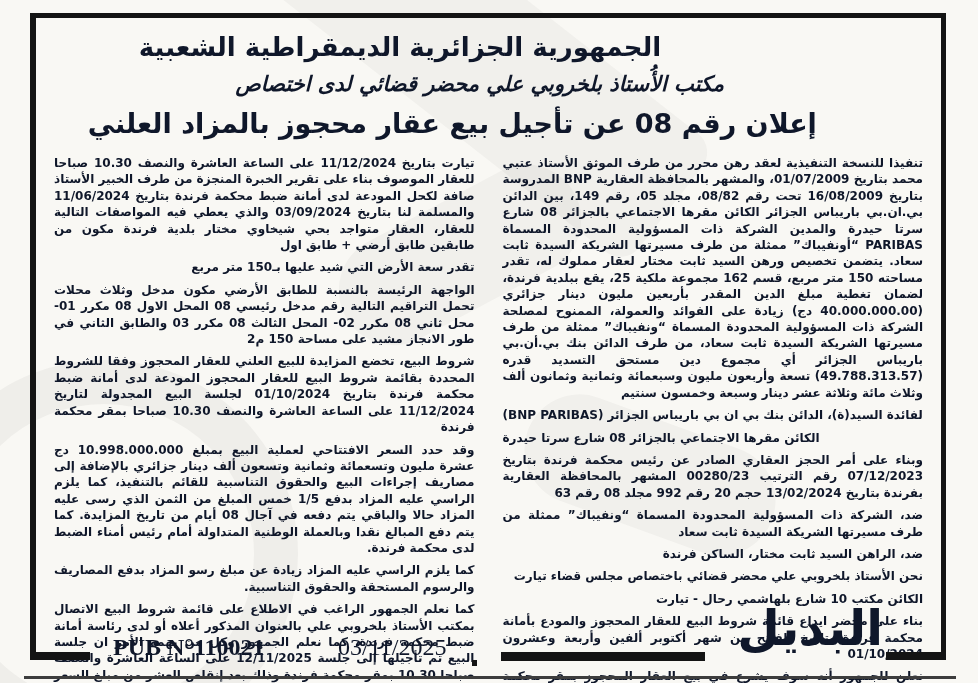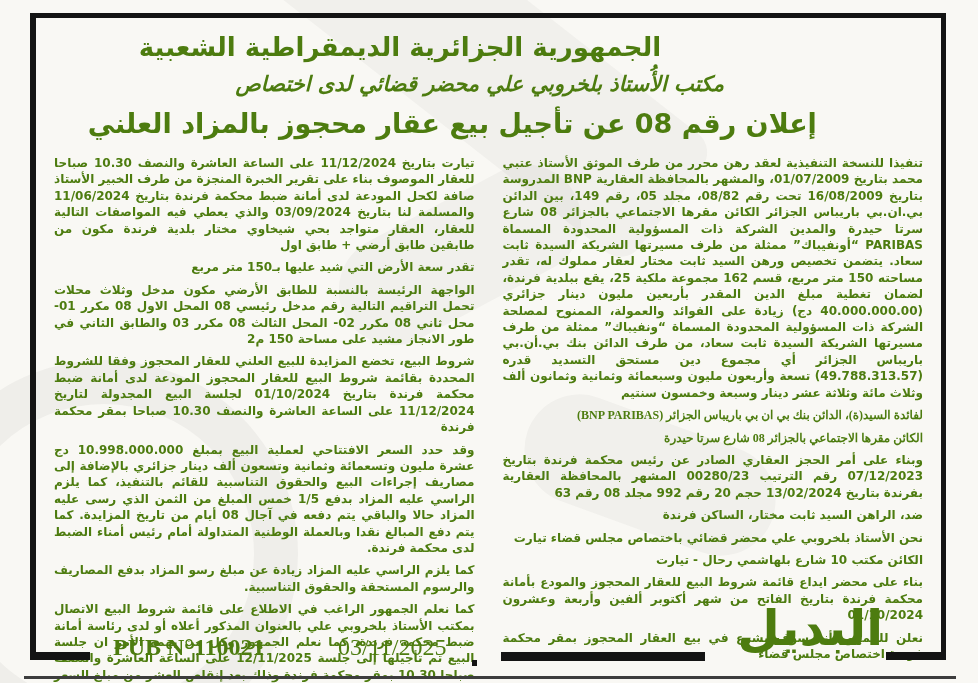--- a/index.html
+++ b/index.html
@@ -2,21 +2,21 @@
 <html lang="ar"><head>
 <meta charset="utf-8">
 <style>
   html,body{margin:0;padding:0;background:#e9e8e4;}
   .page{
     position:relative;
     width:978px;height:683px;
     background:#f9f8f4;
     overflow:hidden;
     font-family:"DejaVu Sans",sans-serif;
-    color:#4d7c0f;
+    color:#0f172a;
   }
   
   .wm{position:absolute;z-index:0;pointer-events:none;}
   .wm-band{width:560px;height:150px;background:rgba(60,60,60,0.045);transform:rotate(38deg);border-radius:24px;}
   .wm-ring{width:300px;height:300px;border:44px solid rgba(60,60,60,0.05);border-radius:50%;}
   .wm-blob{width:260px;height:110px;background:rgba(60,60,60,0.04);transform:rotate(-28deg);border-radius:60px;}
 
   
   .main-box{
     position:absolute;left:30px;top:13px;width:916px;height:632px;
@@ -45,21 +45,21 @@
   }
   .columns{
     display:flex;flex-direction:row;gap:16px;
     padding:2px 12px 0 12px;direction:rtl;
   }
   .col{width:50%;}
   .col p{
     margin:6px;font-size:12px;line-height:16.4px;font-weight:700;
     text-align:justify;text-justify:inter-word;
   }
-  .col p.center{text-align:right;font-family:Liberation Serif, serif;}
+  .col p.center{text-align:left;}
 
   
   .footer{position:absolute;left:13px;top:626px;width:978px;height:57px;z-index:2;}
   .pub-number{
     position:absolute;left:100px;top:8px;font-family:"Liberation Serif",serif;
     font-weight:700;font-size:24px;direction:ltr;
   }
   .pub-date{
     position:absolute;left:325px;top:8px;font-family:"Liberation Serif",serif;
     font-weight:400;font-size:24px;direction:ltr;
@@ -89,20 +89,21 @@
     </div>
 
     <div class="notice-title">إعلان رقم 08 عن تأجيل بيع عقار محجوز بالمزاد العلني</div>
 
     <div class="columns">
       <div class="col">
           <p>تنفيذا للنسخة التنفيذية لعقد رهن محرر من طرف الموثق الأستاذ عتبي محمد بتاريخ 01/07/2009، والمشهر بالمحافظة العقارية BNP المدروسة بتاريخ 16/08/2009 تحت رقم 08/82، مجلد 05، رقم 149، بين الدائن بي.ان.بي باريباس الجزائر الكائن مقرها الاجتماعي بالجزائر 08 شارع سرتا حيدرة والمدين الشركة ذات المسؤولية المحدودة المسماة PARIBAS “أونفيباك” ممثلة من طرف مسيرتها الشريكة السيدة ثابت سعاد. يتضمن تخصيص ورهن السيد ثابت مختار لعقار مملوك له، تقدر مساحته 150 متر مربع، قسم 162 مجموعة ملكية 25، يقع ببلدية فرندة، لضمان تغطية مبلغ الدين المقدر بأربعين مليون دينار جزائري (40.000.000.00 دج) زيادة على الفوائد والعمولة، الممنوح لمصلحة الشركة ذات المسؤولية المحدودة المسماة “ونفيباك” ممثلة من طرف مسيرتها الشريكة السيدة ثابت سعاد، من طرف الدائن بنك بي.أن.بي باريباس الجزائر أي مجموع دين مستحق التسديد قدره (49.788.313.57) تسعة وأربعون مليون وسبعمائة وثمانية وثمانون ألف وثلاث مائة وثلاثة عشر دينار وسبعة وخمسون سنتيم</p>
           <p class="center">لفائدة السيد(ة)، الدائن بنك بي ان بي باريباس الجزائر (BNP PARIBAS)</p>
           <p class="center">الكائن مقرها الاجتماعي بالجزائر 08 شارع سرتا حيدرة</p>
           <p>وبناء على أمر الحجز العقاري الصادر عن رئيس محكمة فرندة بتاريخ 07/12/2023 رقم الترتيب 00280/23 المشهر بالمحافظة العقارية بفرندة بتاريخ 13/02/2024 حجم 20 رقم 992 مجلد 08 رقم 63</p>
+          <p>ضد، الشركة ذات المسؤولية المحدودة المسماة “ونفيباك” ممثلة من طرف مسيرتها الشريكة السيدة ثابت سعاد</p>
           <p>ضد، الراهن السيد ثابت مختار، الساكن فرندة</p>
           <p>نحن الأستاذ بلخروبي علي محضر قضائي باختصاص مجلس قضاء تيارت</p>
           <p>الكائن مكتب 10 شارع بلهاشمي رحال - تيارت</p>
           <p>بناء على محضر ايداع قائمة شروط البيع للعقار المحجوز والمودع بأمانة محكمة فرندة بتاريخ الفاتح من شهر أكتوبر ألفين وأربعة وعشرون 01/10/2024</p>
           <p>نعلن للجمهور أنه سوف يشرع في بيع العقار المحجوز بمقر محكمة فرندة اختصاص مجلس قضاء</p>
         </div>
       <div class="col">
           <p>تيارت بتاريخ 11/12/2024 على الساعة العاشرة والنصف 10.30 صباحا للعقار الموصوف بناء على تقرير الخبرة المنجزة من طرف الخبير الأستاذ صافة لكحل المودعة لدى أمانة ضبط محكمة فرندة بتاريخ 11/06/2024 والمسلمة لنا بتاريخ 03/09/2024 والذي يعطي فيه المواصفات التالية للعقار، العقار متواجد بحي شيخاوي مختار بلدية فرندة مكون من طابقين طابق أرضي + طابق اول</p>
           <p>تقدر سعة الأرض التي شيد عليها بـ150 متر مربع</p>
           <p>الواجهة الرئيسة بالنسبة للطابق الأرضي مكون مدخل وثلاث محلات تحمل التراقيم التالية رقم مدخل رئيسي 08 المحل الاول 08 مكرر 01- محل ثاني 08 مكرر 02- المحل الثالث 08 مكرر 03 والطابق الثاني في طور الانجاز مشيد على مساحة 150 م2</p>

